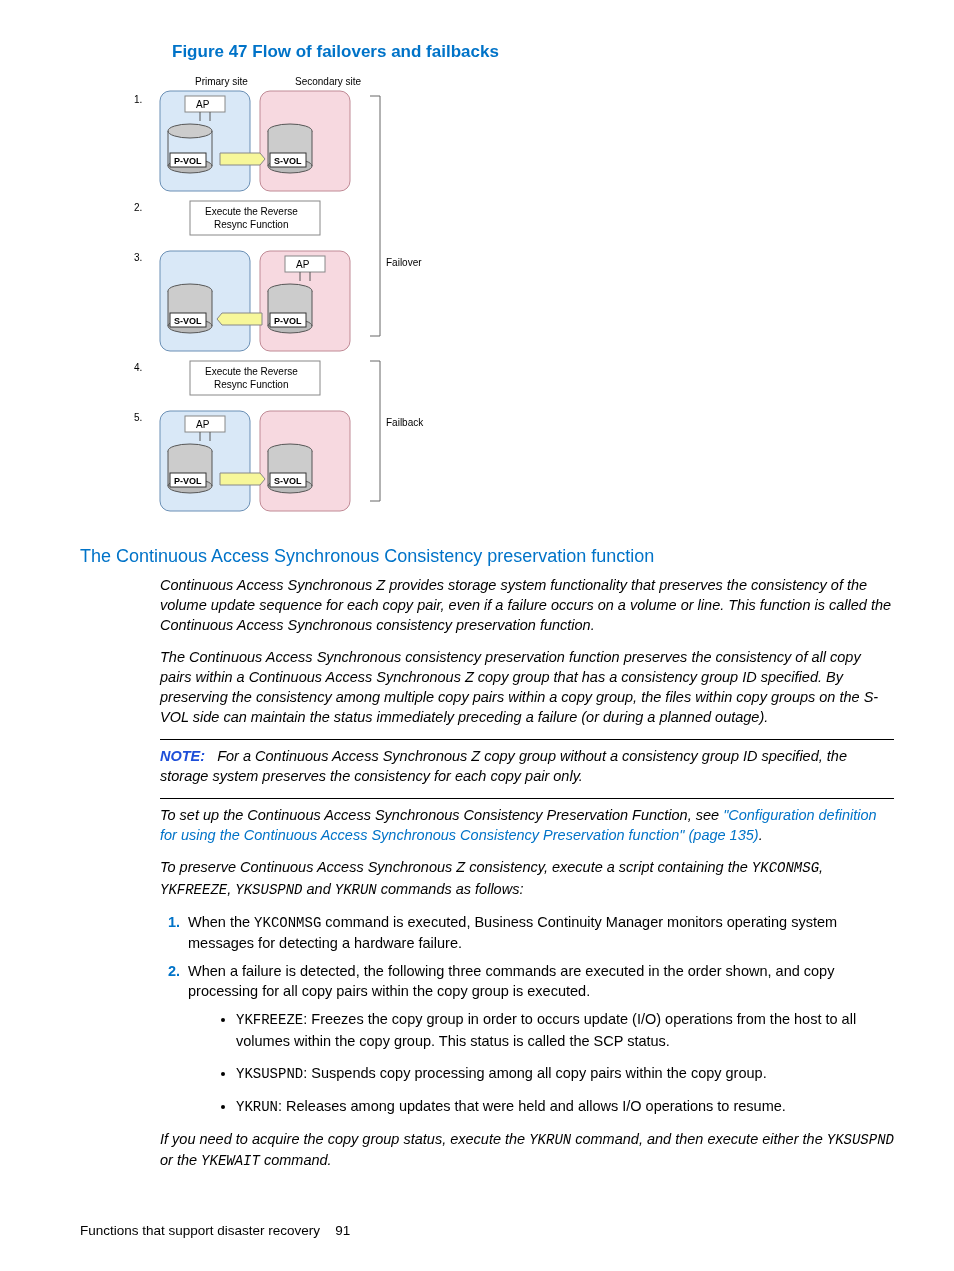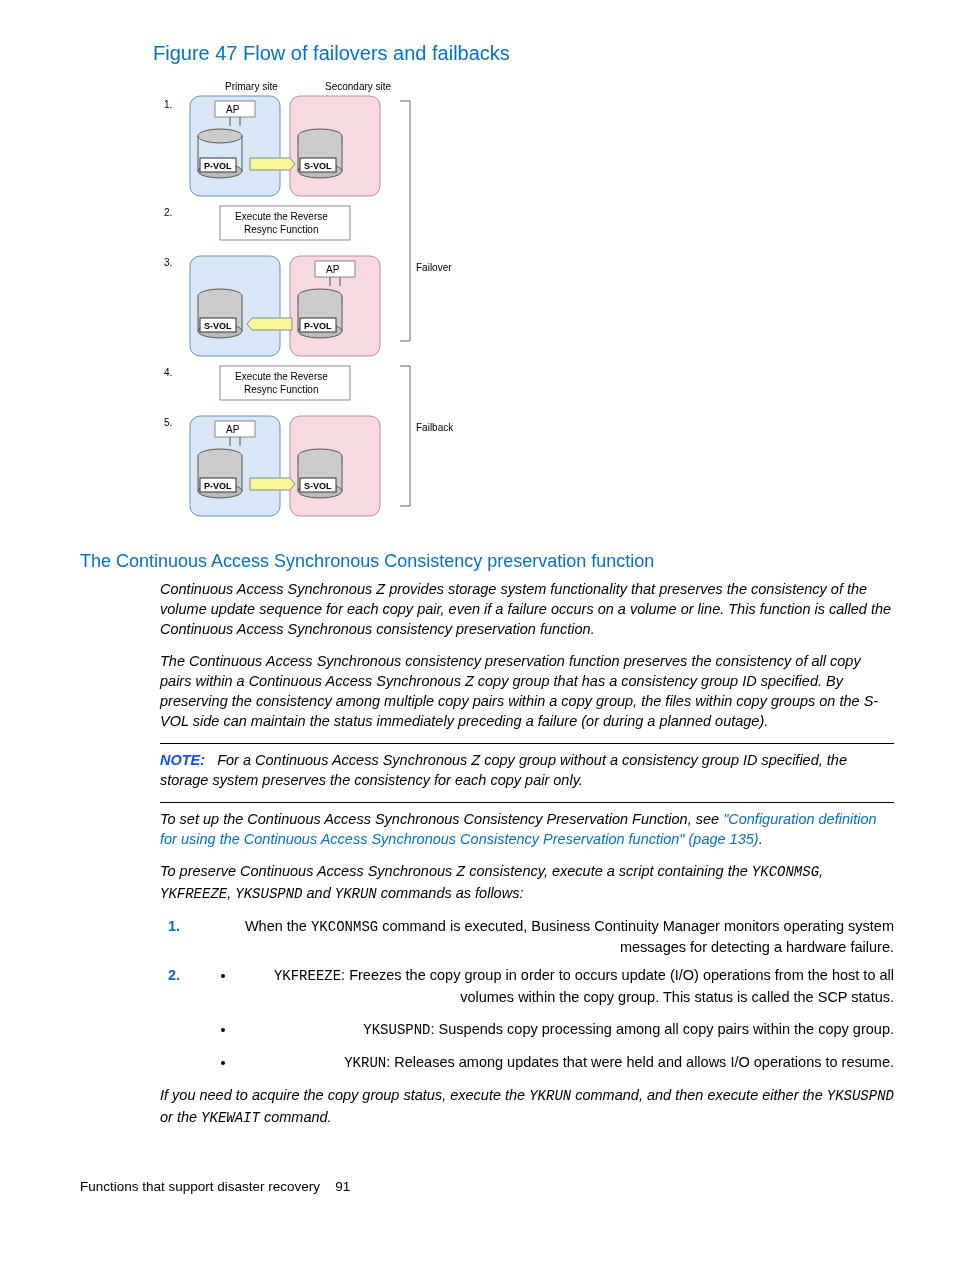--- a/index.html
+++ b/index.html
@@ -7,27 +7,27 @@
   margin: 0;
   padding: 40px 60px 30px 80px;
   width: 954px;
   box-sizing: border-box;
   color: #000;
   font-size: 14.5px;
   line-height: 1.38;
 }
 .fig-caption {
   color: #0073c8;
-  font-weight: normal;
-  font-size: 20px;
-  margin-left: 73px;
+  font-weight: bold;
+  font-size: 17px;
+  margin-left: 92px;
   margin-bottom: 8px;
 }
 .figure-container {
-  margin-left: 80px;
+  margin-left: 50px;
   margin-bottom: 18px;
 }
 .section-heading {
   color: #0073c8;
   font-size: 18px;
   font-weight: normal;
   margin: 14px 0 6px 0;
 }
 p.body {
   margin: 6px 0 12px 80px;
@@ -35,21 +35,21 @@
 }
 .note-hr {
   border: none;
   border-top: 1px solid #000;
   margin: 4px 0 4px 80px;
 }
 .note-label { color: #1d4ed8; font-weight: bold; }
 .link { color: #0073c8; }
 .mono { font-family: "Courier New", monospace; font-size: 14px; }
 ol.steps { margin: 6px 0 10px 80px; padding-left: 24px; }
-ol.steps > li { margin-bottom: 8px; padding-left: 4px; text-align: right; }
+ol.steps > li { margin-bottom: 8px; padding-left: 4px; }
 ol.steps > li::marker { color: #0073c8; font-weight: bold; }
 ul.sub { list-style: disc; margin: 8px 0 4px 30px; padding-left: 18px; }
 ul.sub li { margin-bottom: 12px; }
 .footer {
   text-align: left;
   font-size: 13.5px;
   margin-top: 50px;
 }
 
 .fig-svg text { font-family: Arial, sans-serif; }
@@ -177,20 +177,21 @@
 
 <p class="body">
   <span>To preserve Continuous Access Synchronous Z consistency, execute a script containing the </span><span class="mono">YKCONMSG</span><span>, </span><span class="mono">YKFREEZE</span><span>, </span><span class="mono">YKSUSPND</span><span> and </span><span class="mono">YKRUN</span><span> commands as follows:</span>
 </p>
 
 <ol class="steps">
   <li>
     <span>When the </span><span class="mono">YKCONMSG</span><span> command is executed, Business Continuity Manager monitors operating system messages for detecting a hardware failure.</span>
   </li>
   <li>
+    <span>When a failure is detected, the following three commands are executed in the order shown, and copy processing for all copy pairs within the copy group is executed.</span>
     <ul class="sub">
       <li><span class="mono">YKFREEZE</span><span>: Freezes the copy group in order to occurs update (I/O) operations from the host to all volumes within the copy group. This status is called the SCP status.</span></li>
       <li><span class="mono">YKSUSPND</span><span>: Suspends copy processing among all copy pairs within the copy group.</span></li>
       <li><span class="mono">YKRUN</span><span>: Releases among updates that were held and allows I/O operations to resume.</span></li>
     </ul>
   </li>
 </ol>
 
 <p class="body">
   <span>If you need to acquire the copy group status, execute the </span><span class="mono">YKRUN</span><span> command, and then execute either the </span><span class="mono">YKSUSPND</span><span> or the </span><span class="mono">YKEWAIT</span><span> command.</span>

